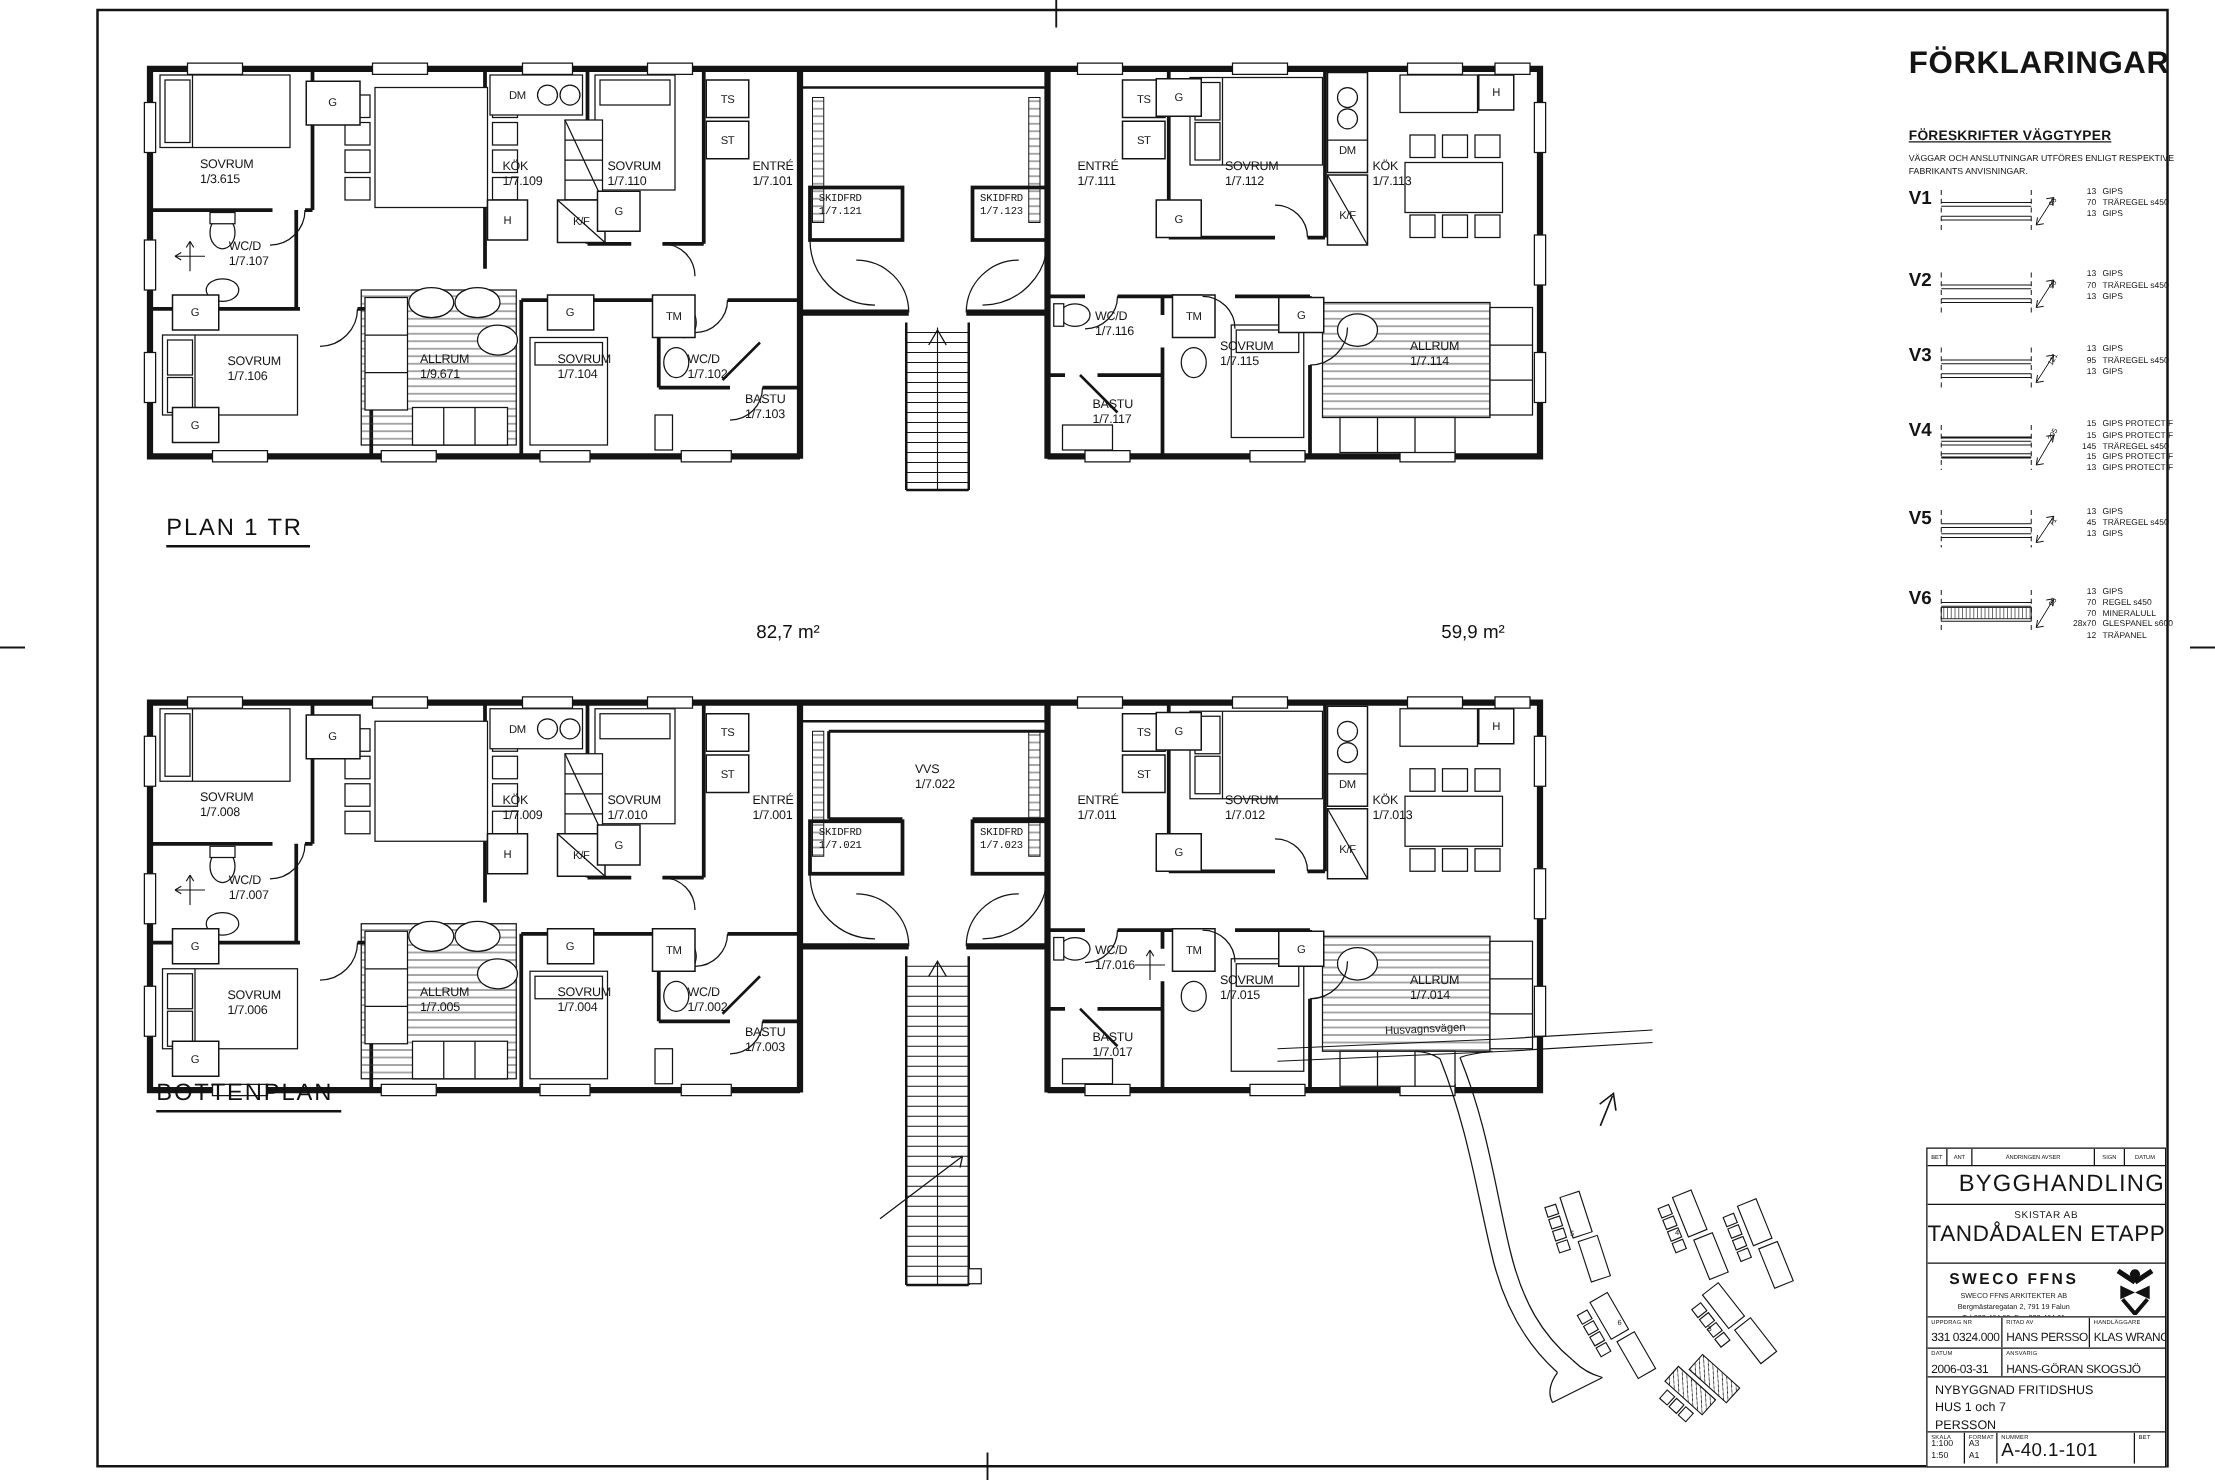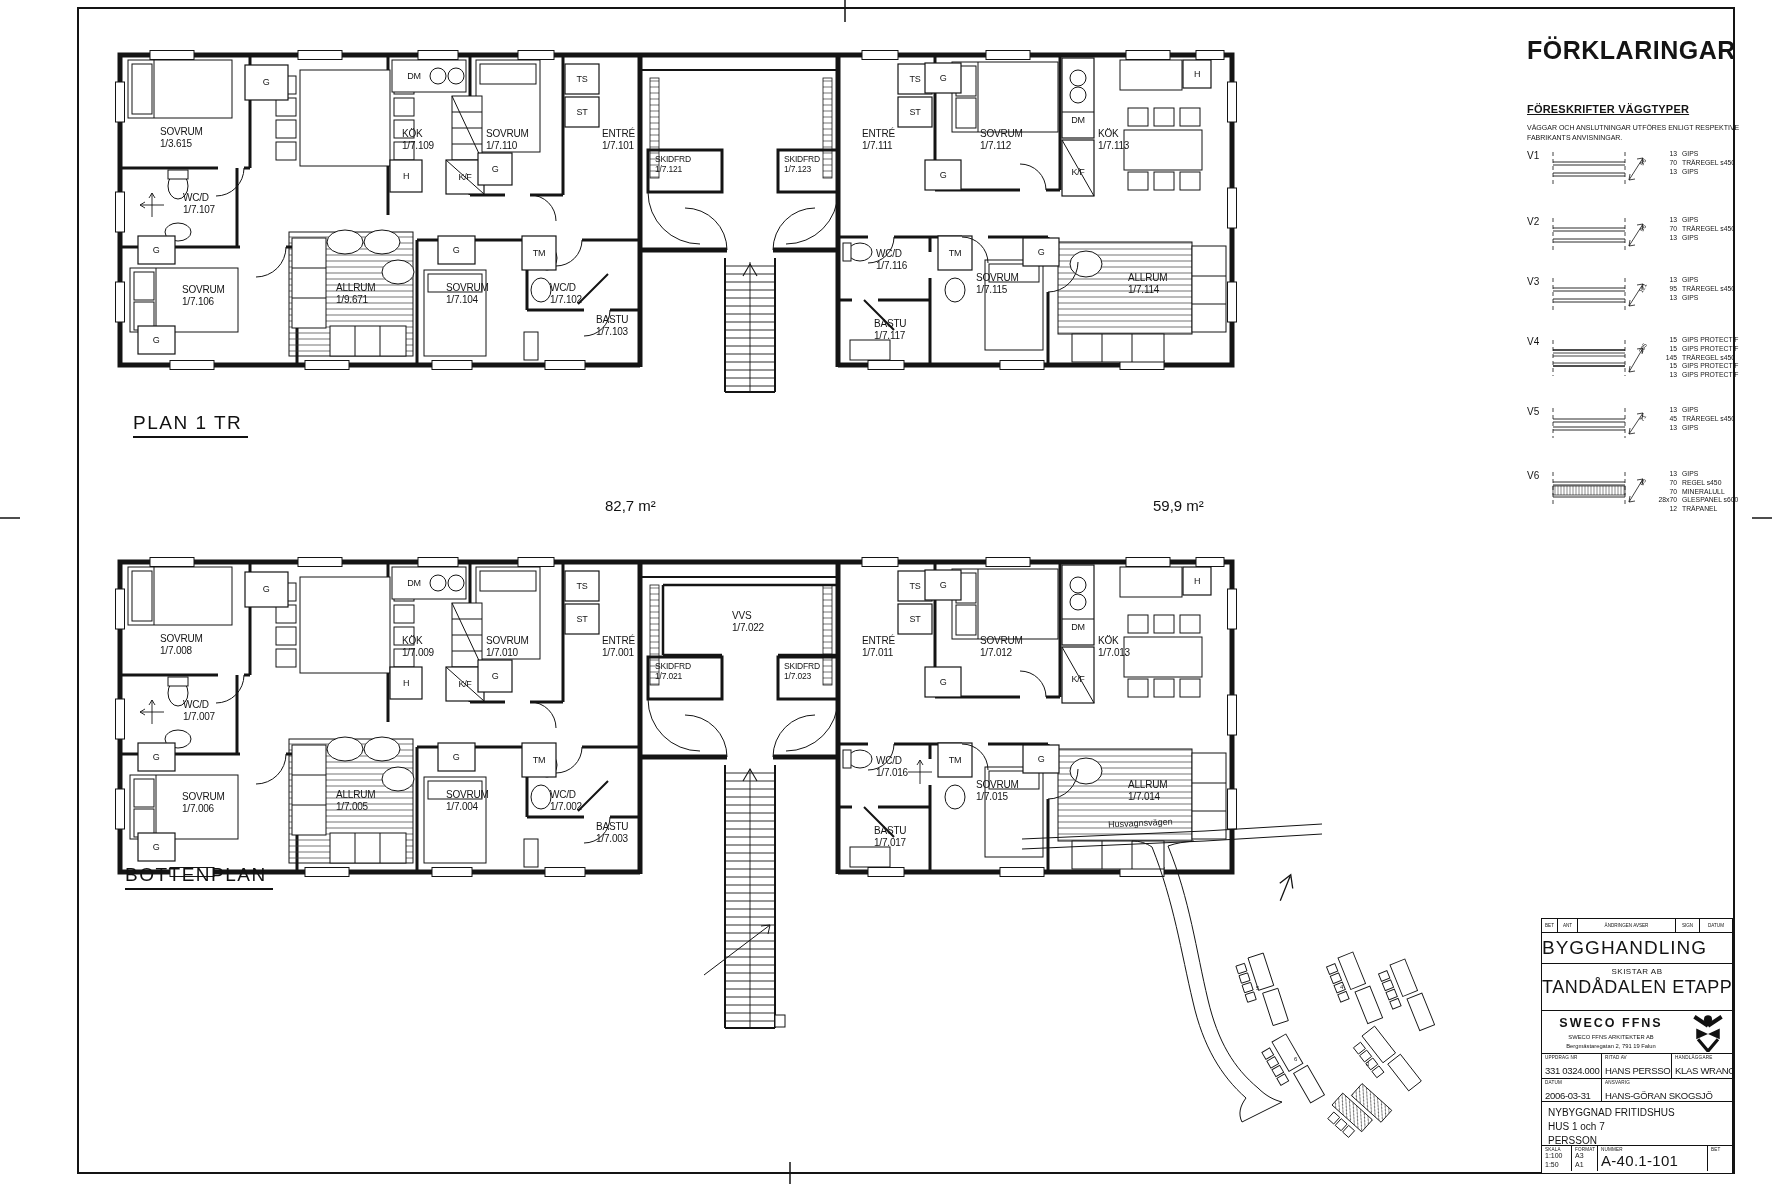--- a/index.html
+++ b/index.html
@@ -2,46 +2,46 @@
 <html><head>
 <meta charset="utf-8">
 <style>
   html,body{margin:0;padding:0;background:#e8e8e8;}
   #sheet{position:relative;width:1772px;height:1184px;background:#ffffff;overflow:hidden;
          font-family:"Liberation Sans",sans-serif;color:#141414;}
   svg{display:block;}
   #linework{position:absolute;left:0;top:0;}
   .rlabel{position:absolute;font-size:10px;line-height:1.15;letter-spacing:-0.2px;white-space:nowrap;color:#141414;}
   .rlabel span{display:block;}
-  .rlabel.sm{font-size:8.5px;}
+  .rlabel.sm{font-size:8.5px;font-family:Liberation Mono, monospace;}
   .fx{position:absolute;font-size:9px;letter-spacing:-0.3px;color:#141414;transform:translate(-50%,-50%);white-space:nowrap;}
   .ptitle{position:absolute;font-size:19px;letter-spacing:1.5px;color:#111;border-bottom:2px solid #111;padding:0 6px 2px 0;white-space:nowrap;text-align:right;}
   .area{position:absolute;font-size:15px;color:#111;white-space:nowrap;}
   .roadlabel{position:absolute;font-size:9px;color:#222;transform:rotate(-2.5deg);white-space:nowrap;}
   .lot{position:absolute;font-size:6px;color:#222;}
   
   .lg-title{position:absolute;left:1527px;top:36px;font-size:25px;font-weight:bold;letter-spacing:0.5px;white-space:nowrap;}
   .lg-sub{position:absolute;left:1527px;top:103px;font-size:11px;font-weight:bold;text-decoration:underline;letter-spacing:0.2px;white-space:nowrap;}
   .lg-note{position:absolute;left:1527px;top:123px;font-size:7px;line-height:1.4;white-space:nowrap;}
   .vitem{position:absolute;left:1527px;display:flex;align-items:flex-start;}
-  .vcode{font-size:10px;font-weight:normal;width:24px;flex:none;}
+  .vcode{font-size:15px;font-weight:bold;width:24px;flex:none;}
   .vdim{display:inline-block;transform:rotate(-60deg);font-size:6px;margin:9px 0 0 -12px;width:16px;flex:none;text-align:center;}
   .vlayers{margin-left:2px;}
   .vrow{display:flex;font-size:6.8px;line-height:1.3;}
   .vt{width:24px;text-align:right;margin-right:5px;white-space:nowrap;flex:none;}
   .vd{white-space:nowrap;}
   
   .tb{position:absolute;left:1541px;top:918px;width:192px;height:256px;border:1.8px solid #111;box-sizing:border-box;background:#fff;}
   .tb-row{border-bottom:1.2px solid #111;box-sizing:border-box;position:relative;overflow:hidden;}
   .tb-flex{display:flex;}
   .tb-cell{border-right:1.2px solid #111;box-sizing:border-box;padding:1px 3px;overflow:hidden;}
   .tb-cell:last-child{border-right:none;}
   .tb-lbl{display:block;font-size:4.6px;letter-spacing:0.2px;white-space:nowrap;}
   .tb-val{display:block;font-size:9.5px;letter-spacing:-0.3px;white-space:nowrap;margin-top:5px;}
-  .tb-doc{font-size:19px;text-align:left;letter-spacing:1px;line-height:29px;white-space:nowrap;}
+  .tb-doc{font-size:19px;text-align:right;letter-spacing:1px;line-height:29px;white-space:nowrap;}
   .tb-client{font-size:8px;text-align:center;margin-top:3px;letter-spacing:0.5px;}
   .tb-project{font-size:18px;text-align:center;letter-spacing:0.5px;margin-top:1px;white-space:nowrap;}
   .tb-company{position:absolute;left:0;right:52px;top:5px;text-align:center;font-size:12.5px;font-weight:bold;letter-spacing:2px;white-space:nowrap;}
   .tb-addr{position:absolute;left:0;right:52px;top:22px;text-align:center;font-size:5.8px;line-height:1.55;}
   .tb-logo{position:absolute;right:5px;top:3px;}
   .tb-desc{font-size:10px;line-height:1.4;padding:4px 12px 0 6px;}
   .tb-hdr{display:flex;height:100%;}
   .tb-hcell{border-right:1.2px solid #111;box-sizing:border-box;font-size:4.6px;display:flex;align-items:center;justify-content:center;white-space:nowrap;}
   .tb-hcell:last-child{border-right:none;}
   .tb-sv{font-size:7px;line-height:1.25;white-space:nowrap;}

